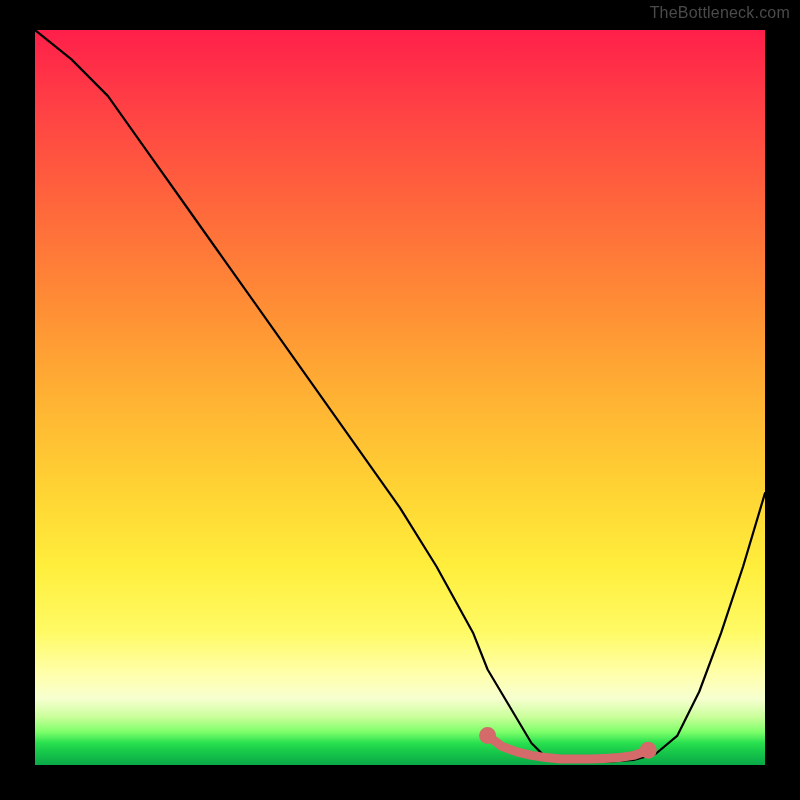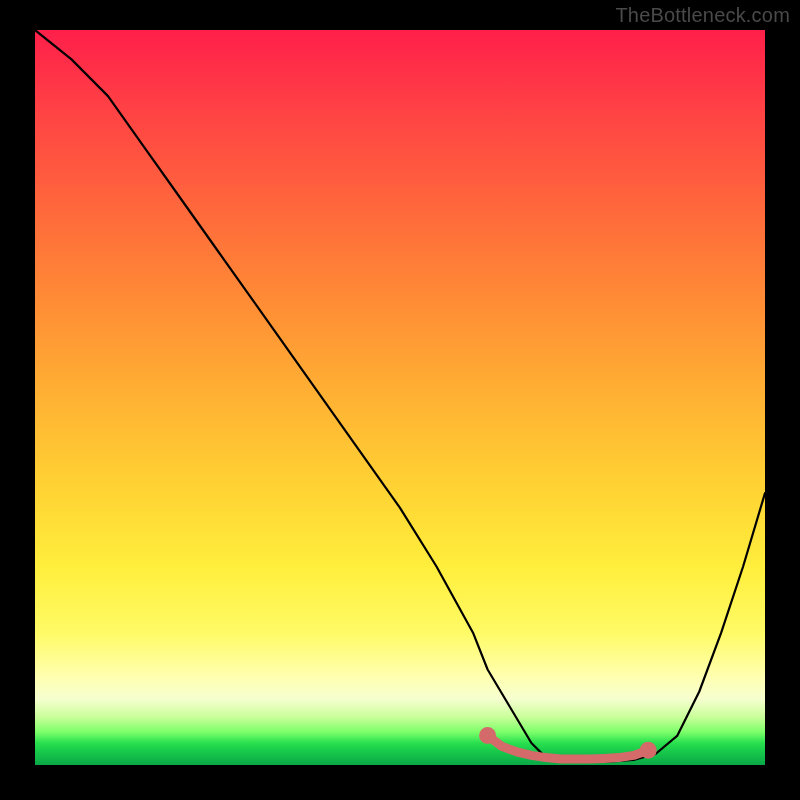--- a/index.html
+++ b/index.html
@@ -15,21 +15,21 @@
     position: relative;
     width: 800px;
     height: 800px;
     background: #000;
   }
   .watermark {
     position: absolute;
     top: 4px;
     right: 10px;
     color: #4a4a4a;
-    font-size: 20px;
+    font-size: 16px;
     font-weight: 500;
     letter-spacing: 0.2px;
     z-index: 10;
   }
   .plot-outer {
     position: absolute;
     left: 35px;
     top: 30px;
     width: 730px;
     height: 735px;

